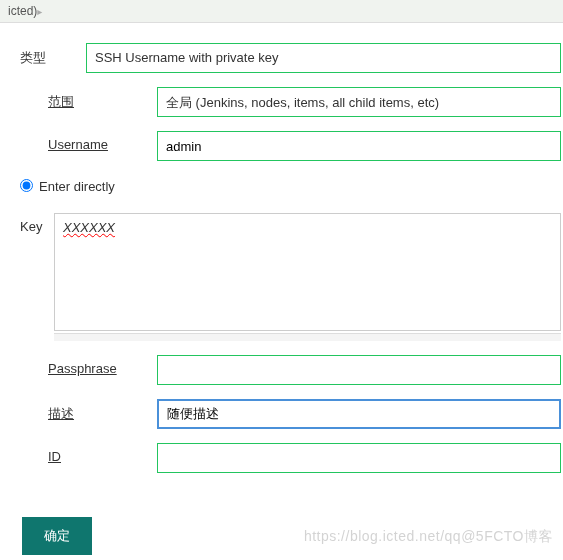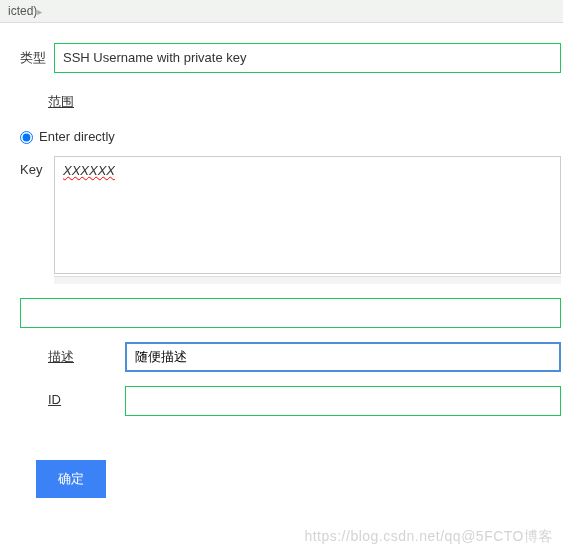--- a/index.html
+++ b/index.html
@@ -31,20 +31,21 @@
       color: #aaa;
       font-size: 10px;
     }
     .form-area {
       padding: 20px 0 0 20px;
     }
     .form-row {
       display: flex;
       align-items: flex-start;
       margin-bottom: 14px;
+      gap: 32px;
     }
     .form-row.indent1 .label {
       width: 105px;
       padding-left: 28px;
       text-decoration: underline;
     }
     .form-row.indent0 .label {
       width: 34px;
     }
     .label {
@@ -67,30 +68,30 @@
       background: #fff;
       height: 30px;
       font-family: inherit;
     }
     .select-field {
       appearance: none;
       background-image: none;
     }
     .radio-row {
       display: flex;
-      align-items: flex-end;
+      align-items: flex-start;
       padding-top: 4px;
     }
     .radio-row input[type="radio"] {
       margin-right: 6px;
     }
     .key-section {
       display: flex;
       align-items: flex-start;
-      margin-top: 12px;
+      margin-top: 19px;
     }
     .key-label {
       width: 34px;
       padding-top: 6px;
       padding-right: 4px;
       font-size: 13px;
     }
     .key-textarea {
       flex: 1;
       height: 118px;
@@ -103,22 +104,22 @@
     .key-underline {
       text-decoration: underline wavy red;
       text-decoration-thickness: 1px;
       font-style: italic;
     }
     .desc-input {
       border: 2px solid #4a90d9;
     }
     .submit-btn {
       margin-top: 30px;
-      margin-left: 36px;
-      background: #3b82f6;
+      margin-left: 22px;
+      background: #0f766e;
       color: #fff;
       border: none;
       padding: 10px 22px;
       font-size: 13px;
       cursor: pointer;
       font-family: inherit;
     }
     .watermark {
       position: absolute;
       bottom: 14px;
@@ -149,40 +150,50 @@
 
   <div class="form-row indent0">
     <div class="label">类型</div>
     <div class="field">
       <div class="select-field">SSH Username with private key</div>
     </div>
   </div>
 
   <div class="form-row indent1">
     <div class="label">范围</div>
-  </div>
-
+    <div class="field">
+      <div class="select-field">全局 (Jenkins, nodes, items, all child items, etc)</div>
+    </div>
+  </div>
+
+  <div class="form-row indent1">
+    <div class="label">Username</div>
+    <div class="field">
+      <input type="text" class="text-input" value="admin" style="">
+    </div>
+  </div>
 
   <div class="form-row indent1">
     <div class="field">
       <div class="radio-row">
         <input type="radio" checked="" style="">
         <span>Enter directly</span>
       </div>
       <div class="key-section">
         <div class="key-label">Key</div>
         <div class="key-textarea">
           <span class="key-underline">XXXXXX</span>
         </div>
       </div>
       <div class="scroll-hint" style="margin-left:34px;"></div>
     </div>
   </div>
 
   <div class="form-row indent1">
+    <div class="label">Passphrase</div>
     <div class="field">
       <input type="password" class="text-input" value="" style="">
     </div>
   </div>
 
   <div class="form-row indent1">
     <div class="label">描述</div>
     <div class="field">
       <input type="text" class="text-input desc-input" value="随便描述" style="">
     </div>
@@ -192,16 +203,16 @@
     <div class="label">ID</div>
     <div class="field">
       <input type="text" class="text-input" value="" style="">
     </div>
   </div>
 
 </div>
 
 <button class="submit-btn">确定</button>
 
-<div class="watermark">https://blog.csdn.net/qq@5FCTO博客</div>
+<div class="watermark">https://blog.icted.net/qq@5FCTO博客</div>
 
 
 
 
 </body></html>

